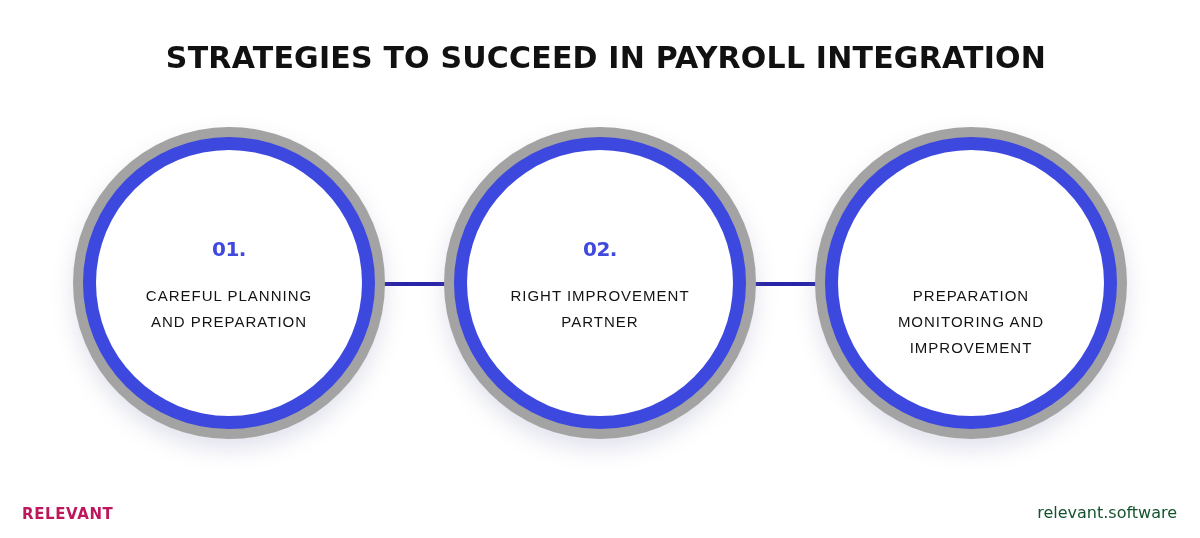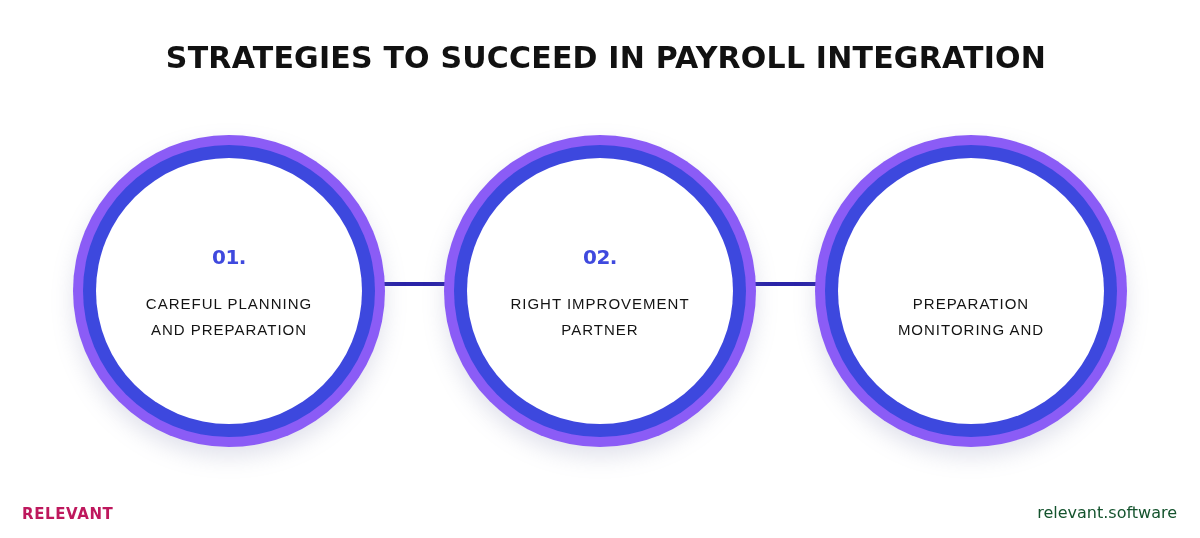--- a/index.html
+++ b/index.html
@@ -32,23 +32,23 @@
       position: absolute;
       height: 4px;
       background: #2a24a8;
       top: 282px;
     }
     .step {
       position: absolute;
       width: 312px;
       height: 312px;
       border-radius: 50%;
-      background: #8b5cf6;
+      background: #a3a3a3;
       box-shadow: 0 10px 22px rgba(120, 125, 170, 0.22);
-      top: 135px;
+      top: 127px;
     }
     .step-ring {
       position: absolute;
       left: 10px;
       top: 10px;
       width: 292px;
       height: 292px;
       border-radius: 50%;
       background: #3d48de;
     }
@@ -137,19 +137,20 @@
     </div>
   </div>
 </div>
 
 <div class="step" style="left:815px;">
   <div class="step-ring">
     <div class="step-inner">
       <div class="step-label">
         <span>PREPARATION</span>
         <span>MONITORING AND</span>
+        <span>IMPROVEMENT</span>
       </div>
     </div>
   </div>
 </div>
 
 <div class="brand">RELEVANT</div>
 <div class="site">relevant.software</div>
 
 </body></html>

